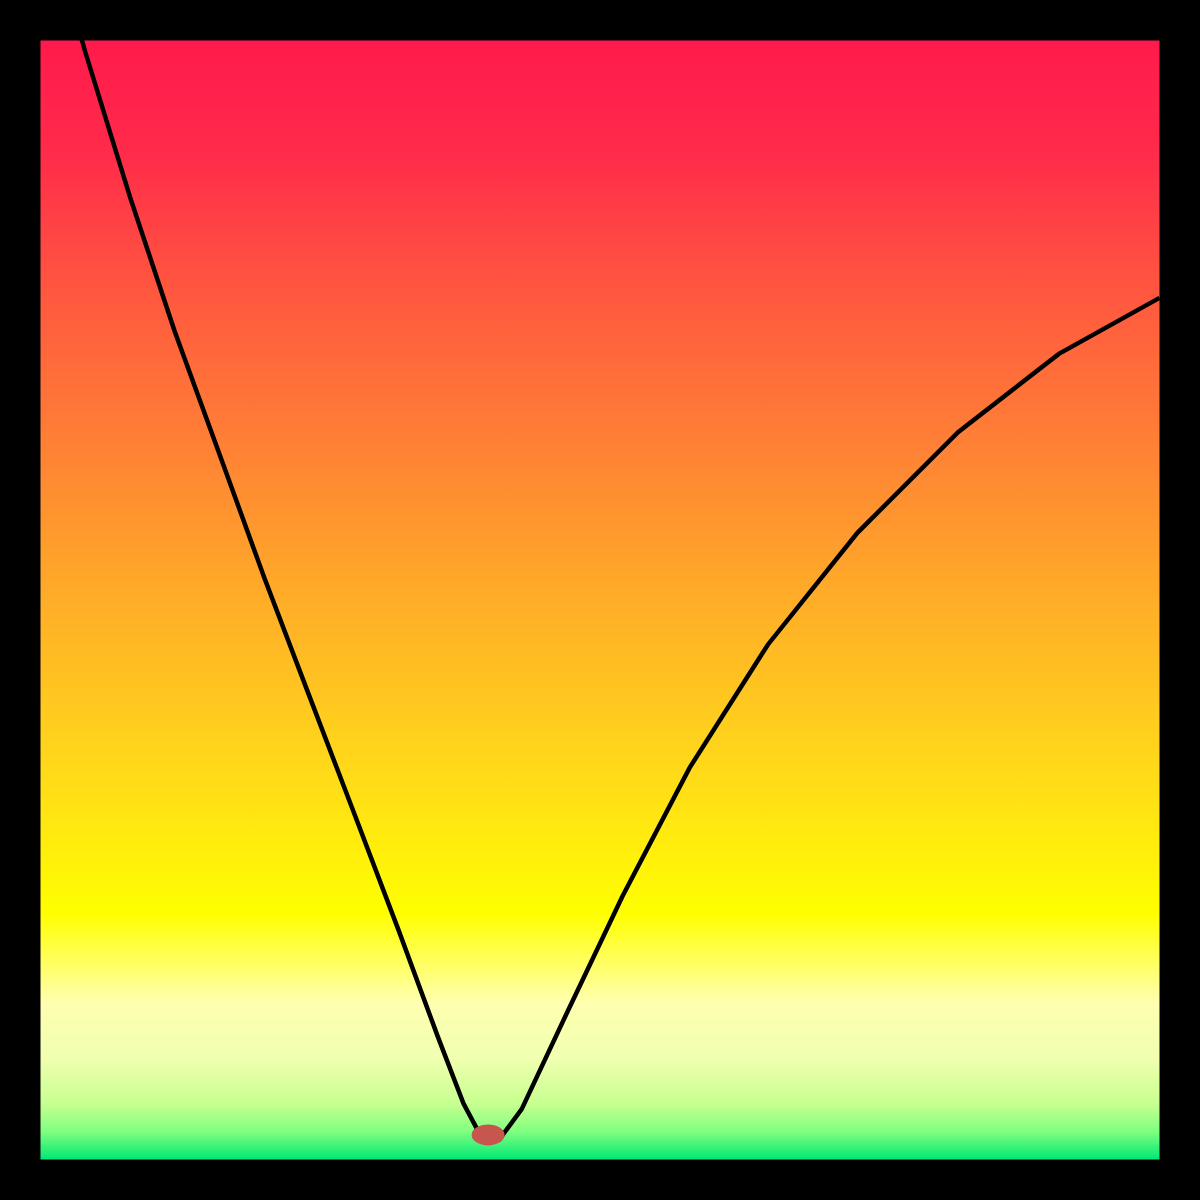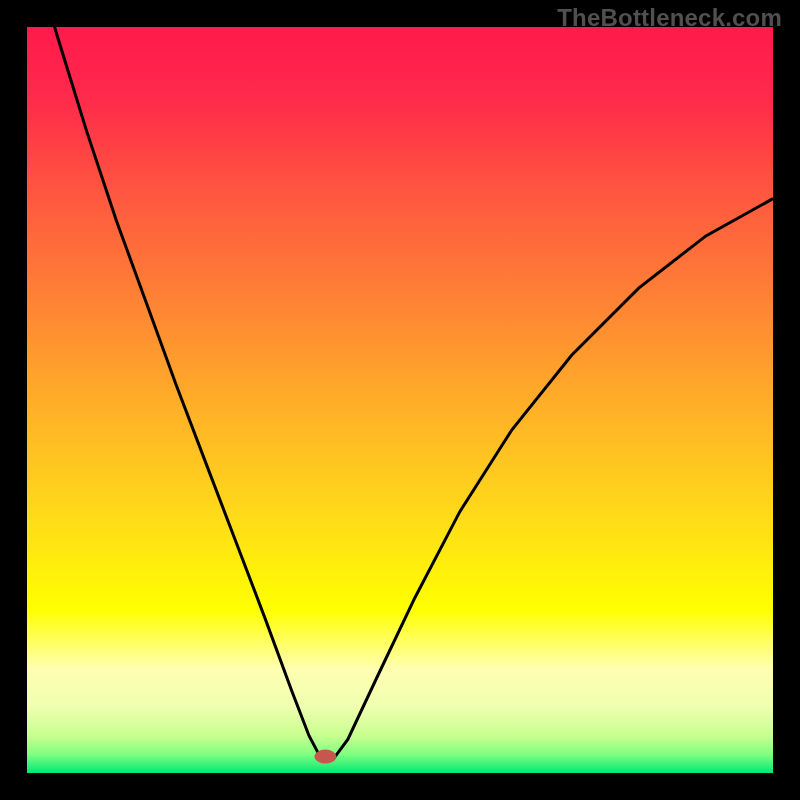--- a/index.html
+++ b/index.html
@@ -54,14 +54,13 @@
           <stop offset="95%" stop-color="#c8ff90"></stop>
           <stop offset="97.5%" stop-color="#80ff80"></stop>
           <stop offset="100%" stop-color="#00e874"></stop>
         </linearGradient>
     </defs>
     <rect id="plot-bg" fill="url(#bg-grad)" x="27" y="27" width="746" height="746"></rect>
     <path id="curve" fill="none" stroke="#000" stroke-width="3" d="M27.0 -70.0 L56.8 34.5 L86.7 131.4 L116.5 221.0 L146.4 303.0 L176.2 385.1 L206.0 463.4 L235.9 541.7 L265.7 620.1 L291.8 690.9 L309.0 735.7 L321.7 759.6 L332.9 759.6 L347.8 739.4 L377.6 676.0 L414.9 597.7 L459.7 511.9 L511.9 429.8 L571.6 355.2 L638.7 288.1 L705.9 235.9 L773.0 198.6"></path>
     <ellipse id="marker" cx="325.40000000000003" cy="756.588" rx="11" ry="7" fill="#c7564e"></ellipse>
   </svg>
 
-  <div class="watermark">TheBottleneck.com</div>
 </div>
 
 </body></html>

